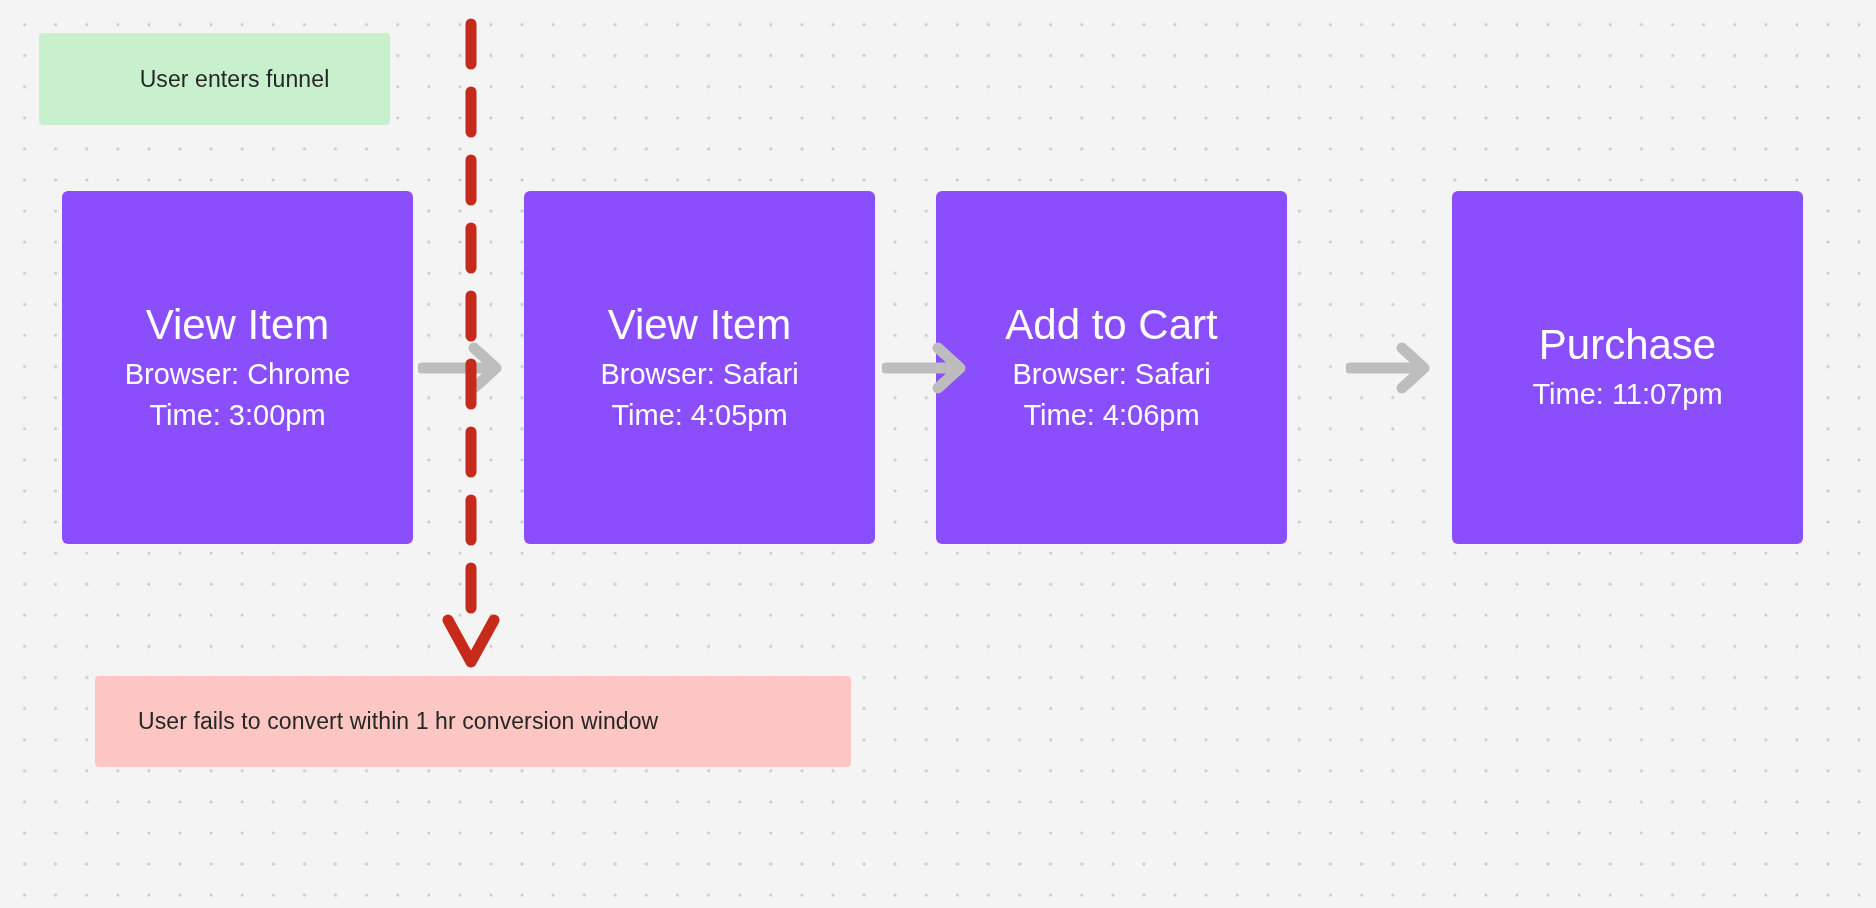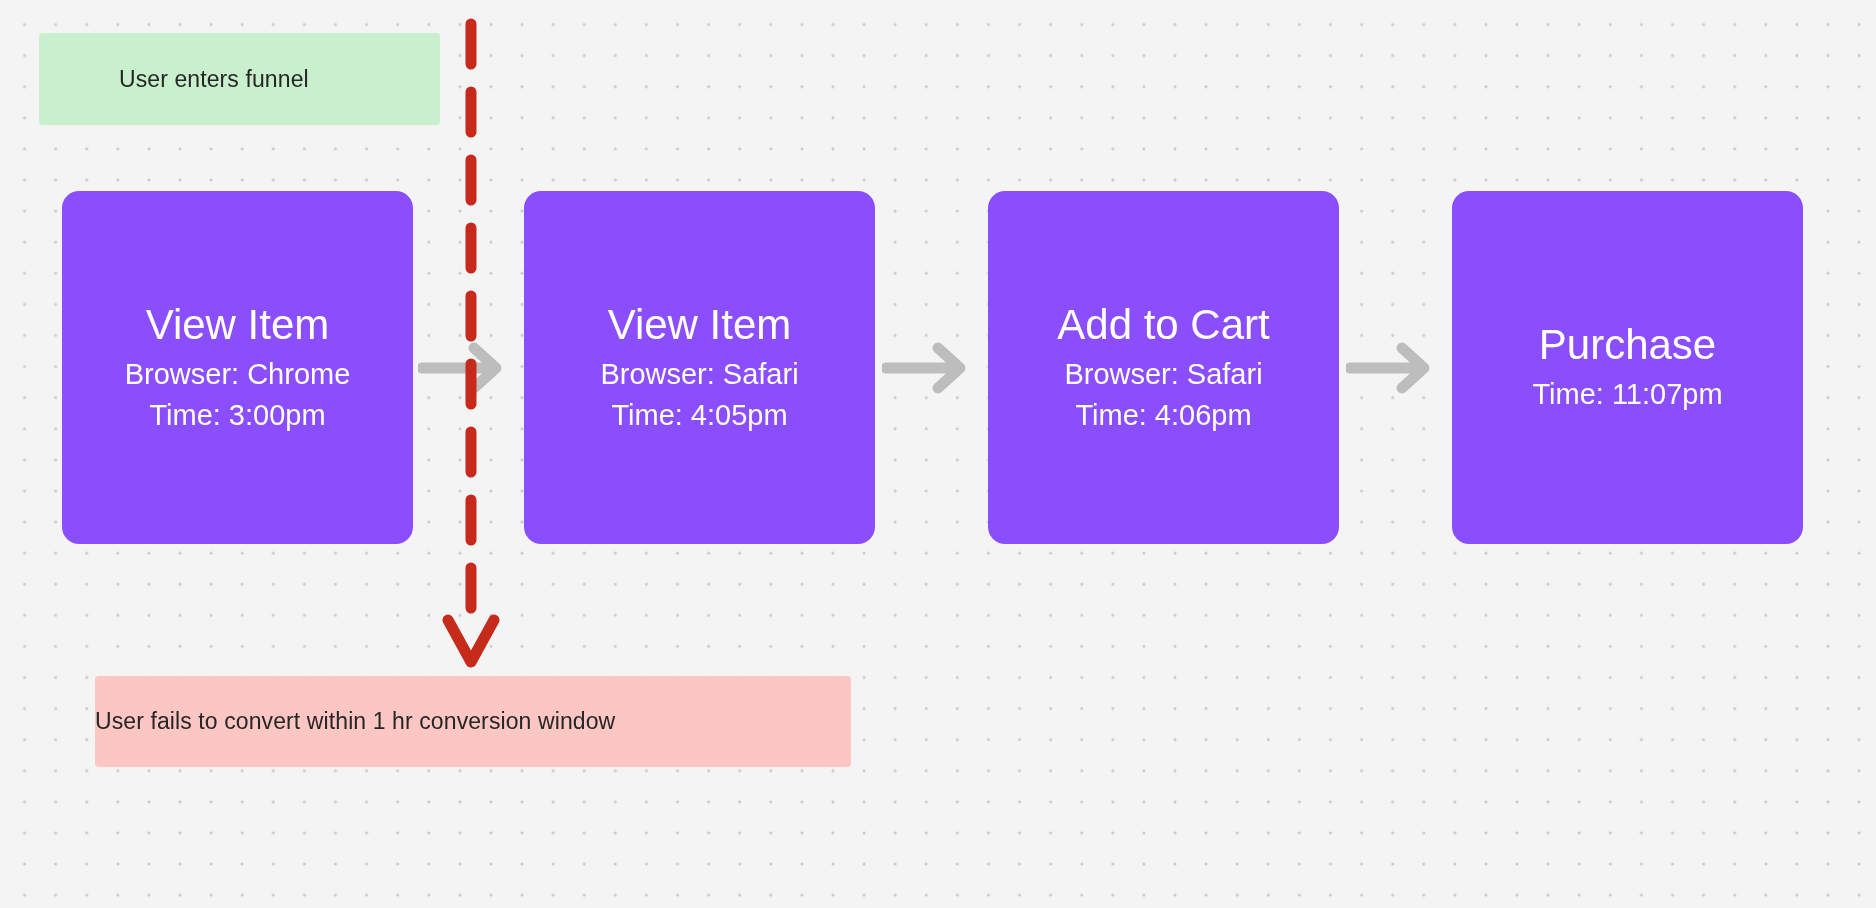--- a/index.html
+++ b/index.html
@@ -35,62 +35,63 @@
   .note-label {
     font-size: 23px;
     color: #262626;
     letter-spacing: 0.1px;
     white-space: nowrap;
   }
 
   #entry-note {
     left: 39px;
     top: 33px;
-    width: 401px;
+    width: 351px;
     height: 92px;
     background-color: #c9f0cd;
-    justify-content: flex-start;
-    padding-left: 80px;
+    justify-content: center;
+    padding-left: 40px;
   }
 
   #failure-note {
     left: 95px;
     top: 676px;
     width: 756px;
     height: 91px;
     background-color: #fcc6c3;
     justify-content: flex-start;
+    padding-left: 43px;
   }
 
   
   #steps {
     position: absolute;
     left: 0;
     top: 0;
     width: 1876px;
     height: 908px;
   }
 
   .step-card {
     position: absolute;
     top: 191px;
     width: 351px;
     height: 353px;
     background-color: #8b4efc;
-    border-radius: 17px;
+    border-radius: 6px;
     display: flex;
     flex-direction: column;
     align-items: center;
     justify-content: center;
     box-sizing: border-box;
     color: #ffffff;
   }
   .step-card.c0 { left: 62px; }
   .step-card.c1 { left: 524px; }
-  .step-card.c2 { left: 988px; }
+  .step-card.c2 { left: 936px; }
   .step-card.c3 { left: 1452px; align-items: center; }
 
   .step-title {
     font-size: 42px;
     line-height: 50px;
     font-weight: 400;
     white-space: nowrap;
     margin-bottom: 4px;
   }
   .step-meta {

